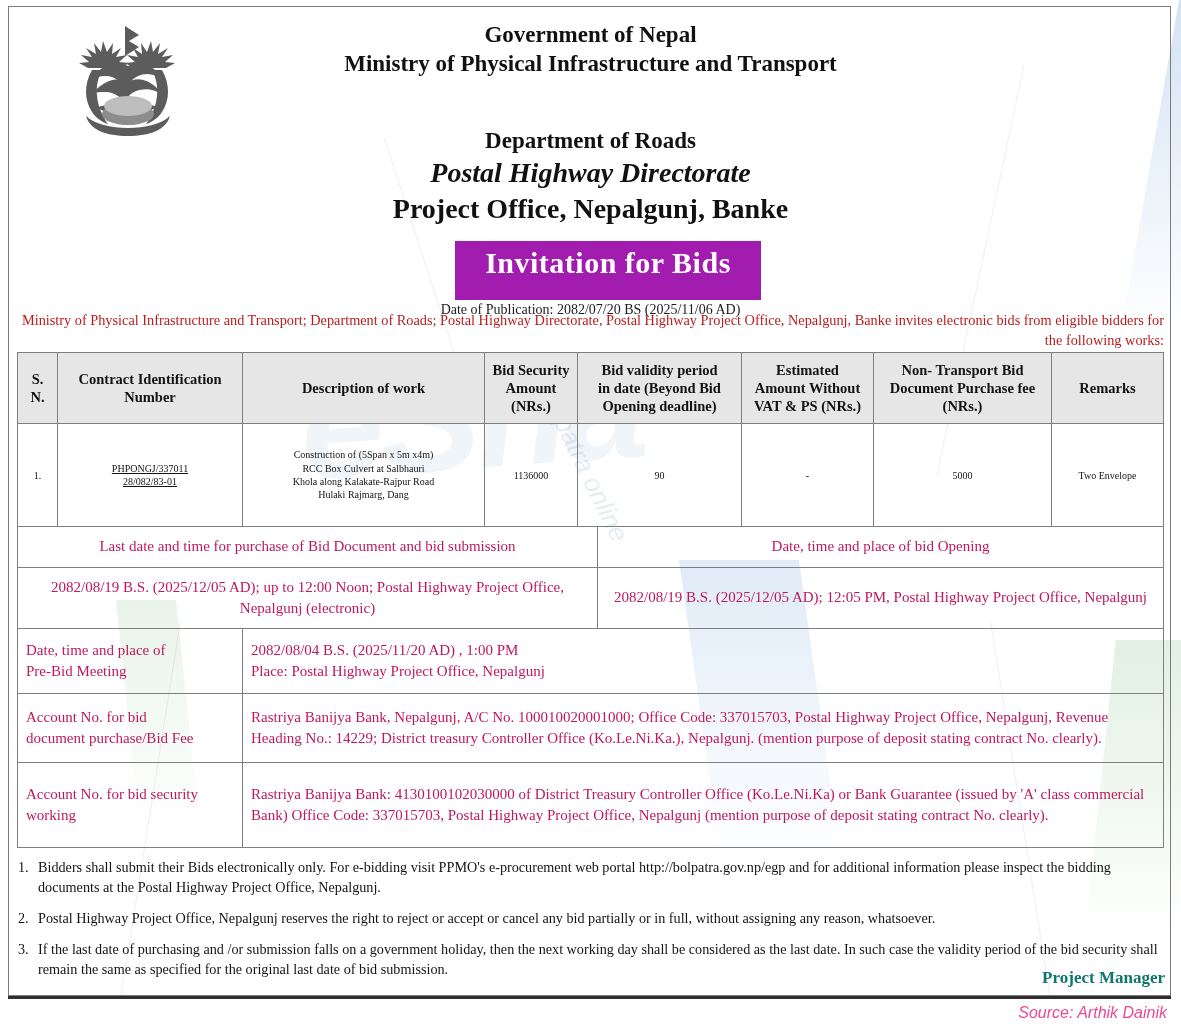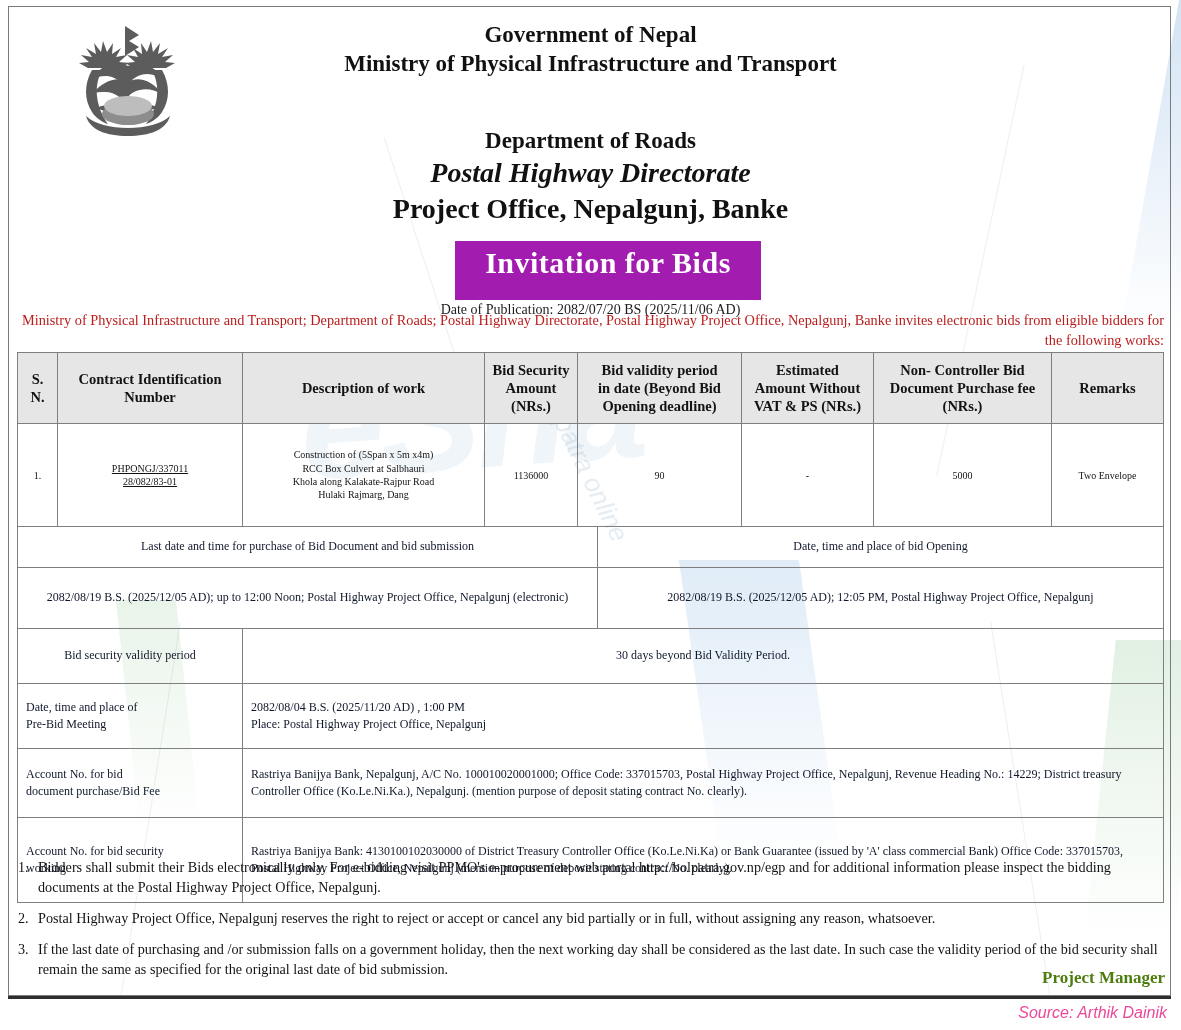--- a/index.html
+++ b/index.html
@@ -195,22 +195,22 @@
   
   .tbl2 {
     position: absolute;
     left: 17px; top: 526px;
     width: 1146px;
     border-collapse: collapse;
     table-layout: fixed;
   }
   .tbl2 td {
     border: 1px solid #7f7f7f;
-    font-size: 12px;
-    color: #0f172a;
+    font-size: 15px;
+    color: #be185d;
     padding: 6px 8px;
     vertical-align: middle;
     line-height: 1.42;
     font-family: Liberation Serif, serif;
   }
   .t2-head { text-align: center; height: 28px; }
   .t2-val  { text-align: center; height: 48px; }
   .t2-label{ text-align: left; }
   .t2-label-c { text-align: center; }
   .t2-body { text-align: left; }
@@ -232,21 +232,21 @@
     width: 20px;
     flex: 0 0 20px;
     text-align: left;
   }
   .note-txt { flex: 1; }
   .signoff {
     position: absolute;
     right: 16px; top: 968px;
     font-size: 17px;
     font-weight: bold;
-    color: #4d7c0f;
+    color: #0f766e;
   }
   .bottom-rule {
     position: absolute;
     left: 8px; top: 996px;
     width: 1163px;
     height: 3px;
     background: #2e2e2e;
   }
   .source {
     position: absolute;
@@ -355,21 +355,21 @@
           <div>Bid validity period</div>
           <div>in date (Beyond Bid</div>
           <div>Opening deadline)</div>
         </th>
         <th>
           <div>Estimated</div>
           <div>Amount  Without</div>
           <div>VAT &amp; PS  (NRs.)</div>
         </th>
         <th>
-          <div>Non- Controller  Bid</div>
+          <div>Non- Transport  Bid</div>
           <div>Document  Purchase fee</div>
           <div>(NRs.)</div>
         </th>
         <th>
           <div>Remarks</div>
         </th>
       </tr>
     </thead>
     <tbody>
       <tr class="row-main">
@@ -400,24 +400,20 @@
       <col style="width:566px">
     </colgroup>
     <tbody>
       <tr>
         <td class="t2-head" colspan="2">Last date and time for purchase of Bid Document and bid submission</td>
         <td class="t2-head">Date, time and place of bid Opening</td>
       </tr>
       <tr>
         <td class="t2-val" colspan="2">2082/08/19 B.S. (2025/12/05 AD); up to 12:00 Noon; Postal Highway Project Office, Nepalgunj  (electronic)</td>
         <td class="t2-val">2082/08/19 B.S. (2025/12/05 AD); 12:05 PM, Postal Highway Project Office, Nepalgunj</td>
-      </tr>
-      <tr>
-        <td class="t2-label-c" style="height:42px">Bid security validity  period</td>
-        <td class="t2-head" colspan="2">30 days beyond Bid Validity Period.</td>
       </tr>
       <tr>
         <td class="t2-label" style="height:52px">
           <div>Date, time and place of</div>
           <div>Pre-Bid Meeting</div>
         </td>
         <td class="t2-body" colspan="2">
           <div>2082/08/04 B.S. (2025/11/20 AD) , 1:00 PM</div>
           <div>Place: Postal Highway Project Office, Nepalgunj</div>
         </td>

